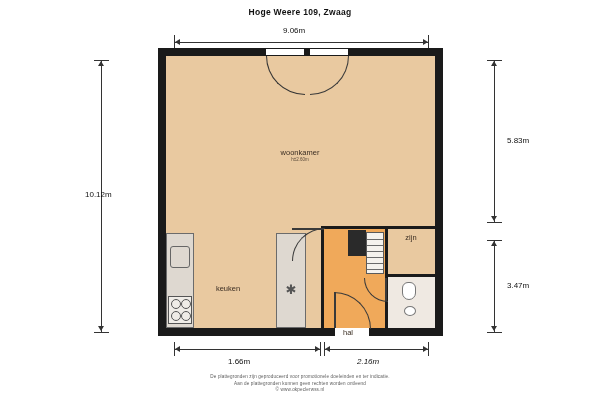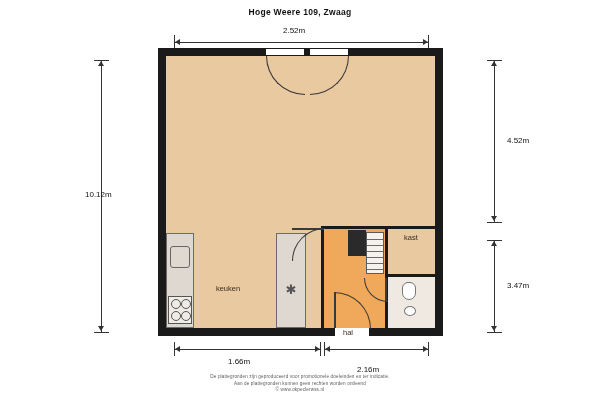--- a/index.html
+++ b/index.html
@@ -301,56 +301,56 @@
 
   <div class="title-block">
     <div class="title-main">Hoge Weere 109, Zwaag</div>
   </div>
 
   <div class="dim-line" style="left:174px; top:42px; width:255px; height:1px;"></div>
   <div class="tick" style="left:174px; top:35px; width:1px; height:14px;"></div>
   <div class="tick" style="left:428px; top:35px; width:1px; height:14px;"></div>
   <div class="arrow-left" style="left:175px; top:39px;"></div>
   <div class="arrow-right" style="left:423px; top:39px;"></div>
-  <div class="dim-text" style="left:283px; top:26px;">2.52m</div>
+  <div class="dim-text" style="left:283px; top:26px;">9.06m</div>
 
   <div class="dim-line" style="left:101px; top:60px; width:1px; height:272px;"></div>
   <div class="tick" style="left:94px; top:60px; width:15px; height:1px;"></div>
   <div class="tick" style="left:94px; top:332px; width:15px; height:1px;"></div>
   <div class="arrow-up" style="left:98px; top:61px;"></div>
   <div class="arrow-down" style="left:98px; top:326px;"></div>
   <div class="dim-text" style="left:85px; top:190px;">10.12m</div>
 
   <div class="dim-line" style="left:494px; top:60px; width:1px; height:162px;"></div>
   <div class="tick" style="left:487px; top:60px; width:15px; height:1px;"></div>
   <div class="tick" style="left:487px; top:222px; width:15px; height:1px;"></div>
   <div class="arrow-up" style="left:491px; top:61px;"></div>
   <div class="arrow-down" style="left:491px; top:216px;"></div>
-  <div class="dim-text" style="left:507px; top:136px;">4.52m</div>
+  <div class="dim-text" style="left:507px; top:136px;">5.83m</div>
 
   <div class="dim-line" style="left:494px; top:240px; width:1px; height:92px;"></div>
   <div class="tick" style="left:487px; top:240px; width:15px; height:1px;"></div>
   <div class="tick" style="left:487px; top:332px; width:15px; height:1px;"></div>
   <div class="arrow-up" style="left:491px; top:241px;"></div>
   <div class="arrow-down" style="left:491px; top:326px;"></div>
   <div class="dim-text" style="left:507px; top:281px;">3.47m</div>
 
   <div class="dim-line" style="left:174px; top:349px; width:146px; height:1px;"></div>
   <div class="tick" style="left:174px; top:342px; width:1px; height:14px;"></div>
   <div class="tick" style="left:320px; top:342px; width:1px; height:14px;"></div>
   <div class="arrow-left" style="left:175px; top:346px;"></div>
   <div class="arrow-right" style="left:315px; top:346px;"></div>
   <div class="dim-text" style="left:228px; top:357px;">1.66m</div>
 
   <div class="dim-line" style="left:324px; top:349px; width:105px; height:1px;"></div>
   <div class="tick" style="left:324px; top:342px; width:1px; height:14px;"></div>
   <div class="tick" style="left:428px; top:342px; width:1px; height:14px;"></div>
   <div class="arrow-left" style="left:325px; top:346px;"></div>
   <div class="arrow-right" style="left:423px; top:346px;"></div>
-  <div class="dim-text" style="left:357px; top:365px;">2.16m</div>
+  <div class="dim-text" style="left:357px; top:357px;font-style:italic;">2.16m</div>
 
   <div class="plan">
 
     <div class="room-main"></div>
     <div class="room-hal-2"></div>
     <div class="room-hal"></div>
     <div class="room-kast"></div>
     <div class="room-toilet"></div>
 
     <div class="wall wall-top"></div>
@@ -395,28 +395,32 @@
     <div class="wc"></div>
     <div class="basin"></div>
 
     <div class="door-arc" style="left:176px; top:244px; width:36px; height:36px; border-radius:0 100% 0 0; border-width:1px 1px 0 0;"></div>
     <div class="door-leaf" style="left:176px; top:244px; width:1.5px; height:36px;"></div>
     <div class="door-arc" style="left:134px; top:180px; width:32px; height:32px; border-radius:100% 0 0 0; border-width:1px 0 0 1px;"></div>
     <div class="door-leaf" style="left:134px; top:180px; width:32px; height:1.5px;"></div>
     <div class="door-arc" style="left:206px; top:230px; width:23px; height:23px; border-radius:0 0 0 100%; border-width:0 0 1px 1px;"></div>
     <div class="door-leaf" style="left:227px; top:230px; width:1.5px; height:23px;"></div>
 
+    <div class="label" style="left:92px; top:100px; width:100px;">
+      <span>woonkamer</span>
+      <div class="label-sub">h±2.60m</div>
+    </div>
     <div class="label" style="left:20px; top:236px; width:100px;">
       <span>keuken</span>
     </div>
     <div class="label" style="left:170px; top:232px; width:40px;margin-top:48px;">
       <span>hal</span>
     </div>
     <div class="label" style="left:233px; top:185px; width:40px;">
-      <span>kast</span>
+      <span>zijn</span>
     </div>
   </div>
 
   <div class="footer">
     <div>De plattegronden zijn geproduceerd voor promotionele doeleinden en ter indicatie.</div>
     <div>Aan de plattegronden kunnen geen rechten worden ontleend</div>
     <div>© www.okpeclerwss.nl</div>
   </div>
 
 </div>

